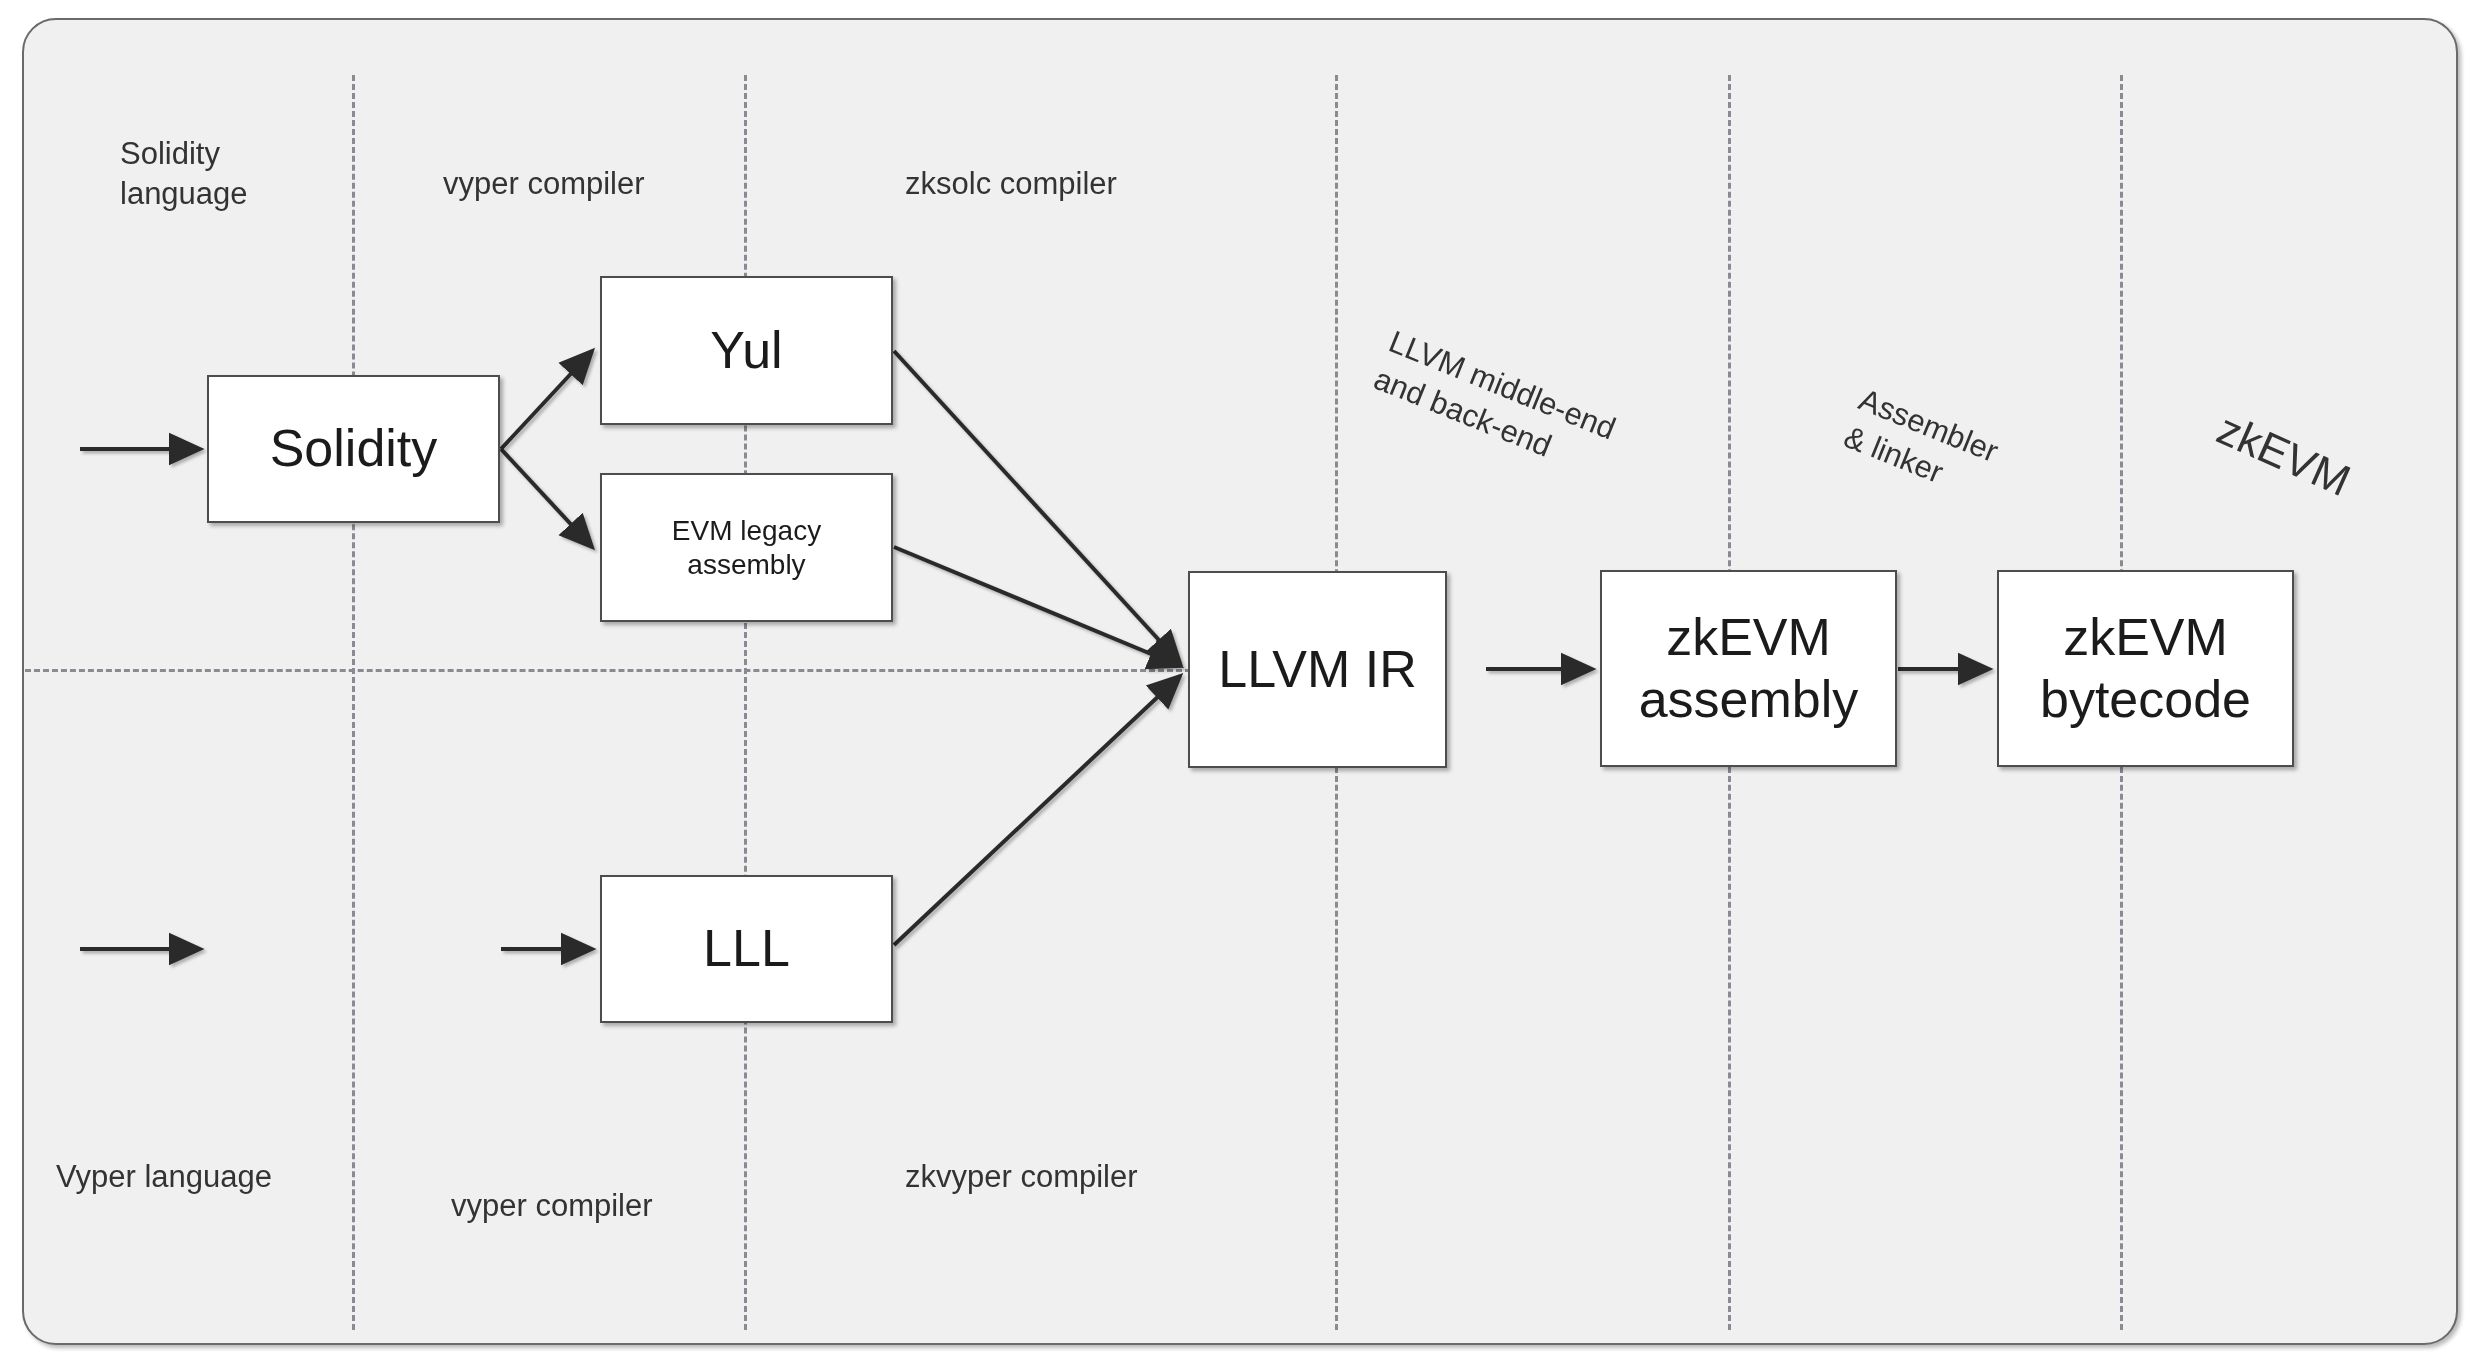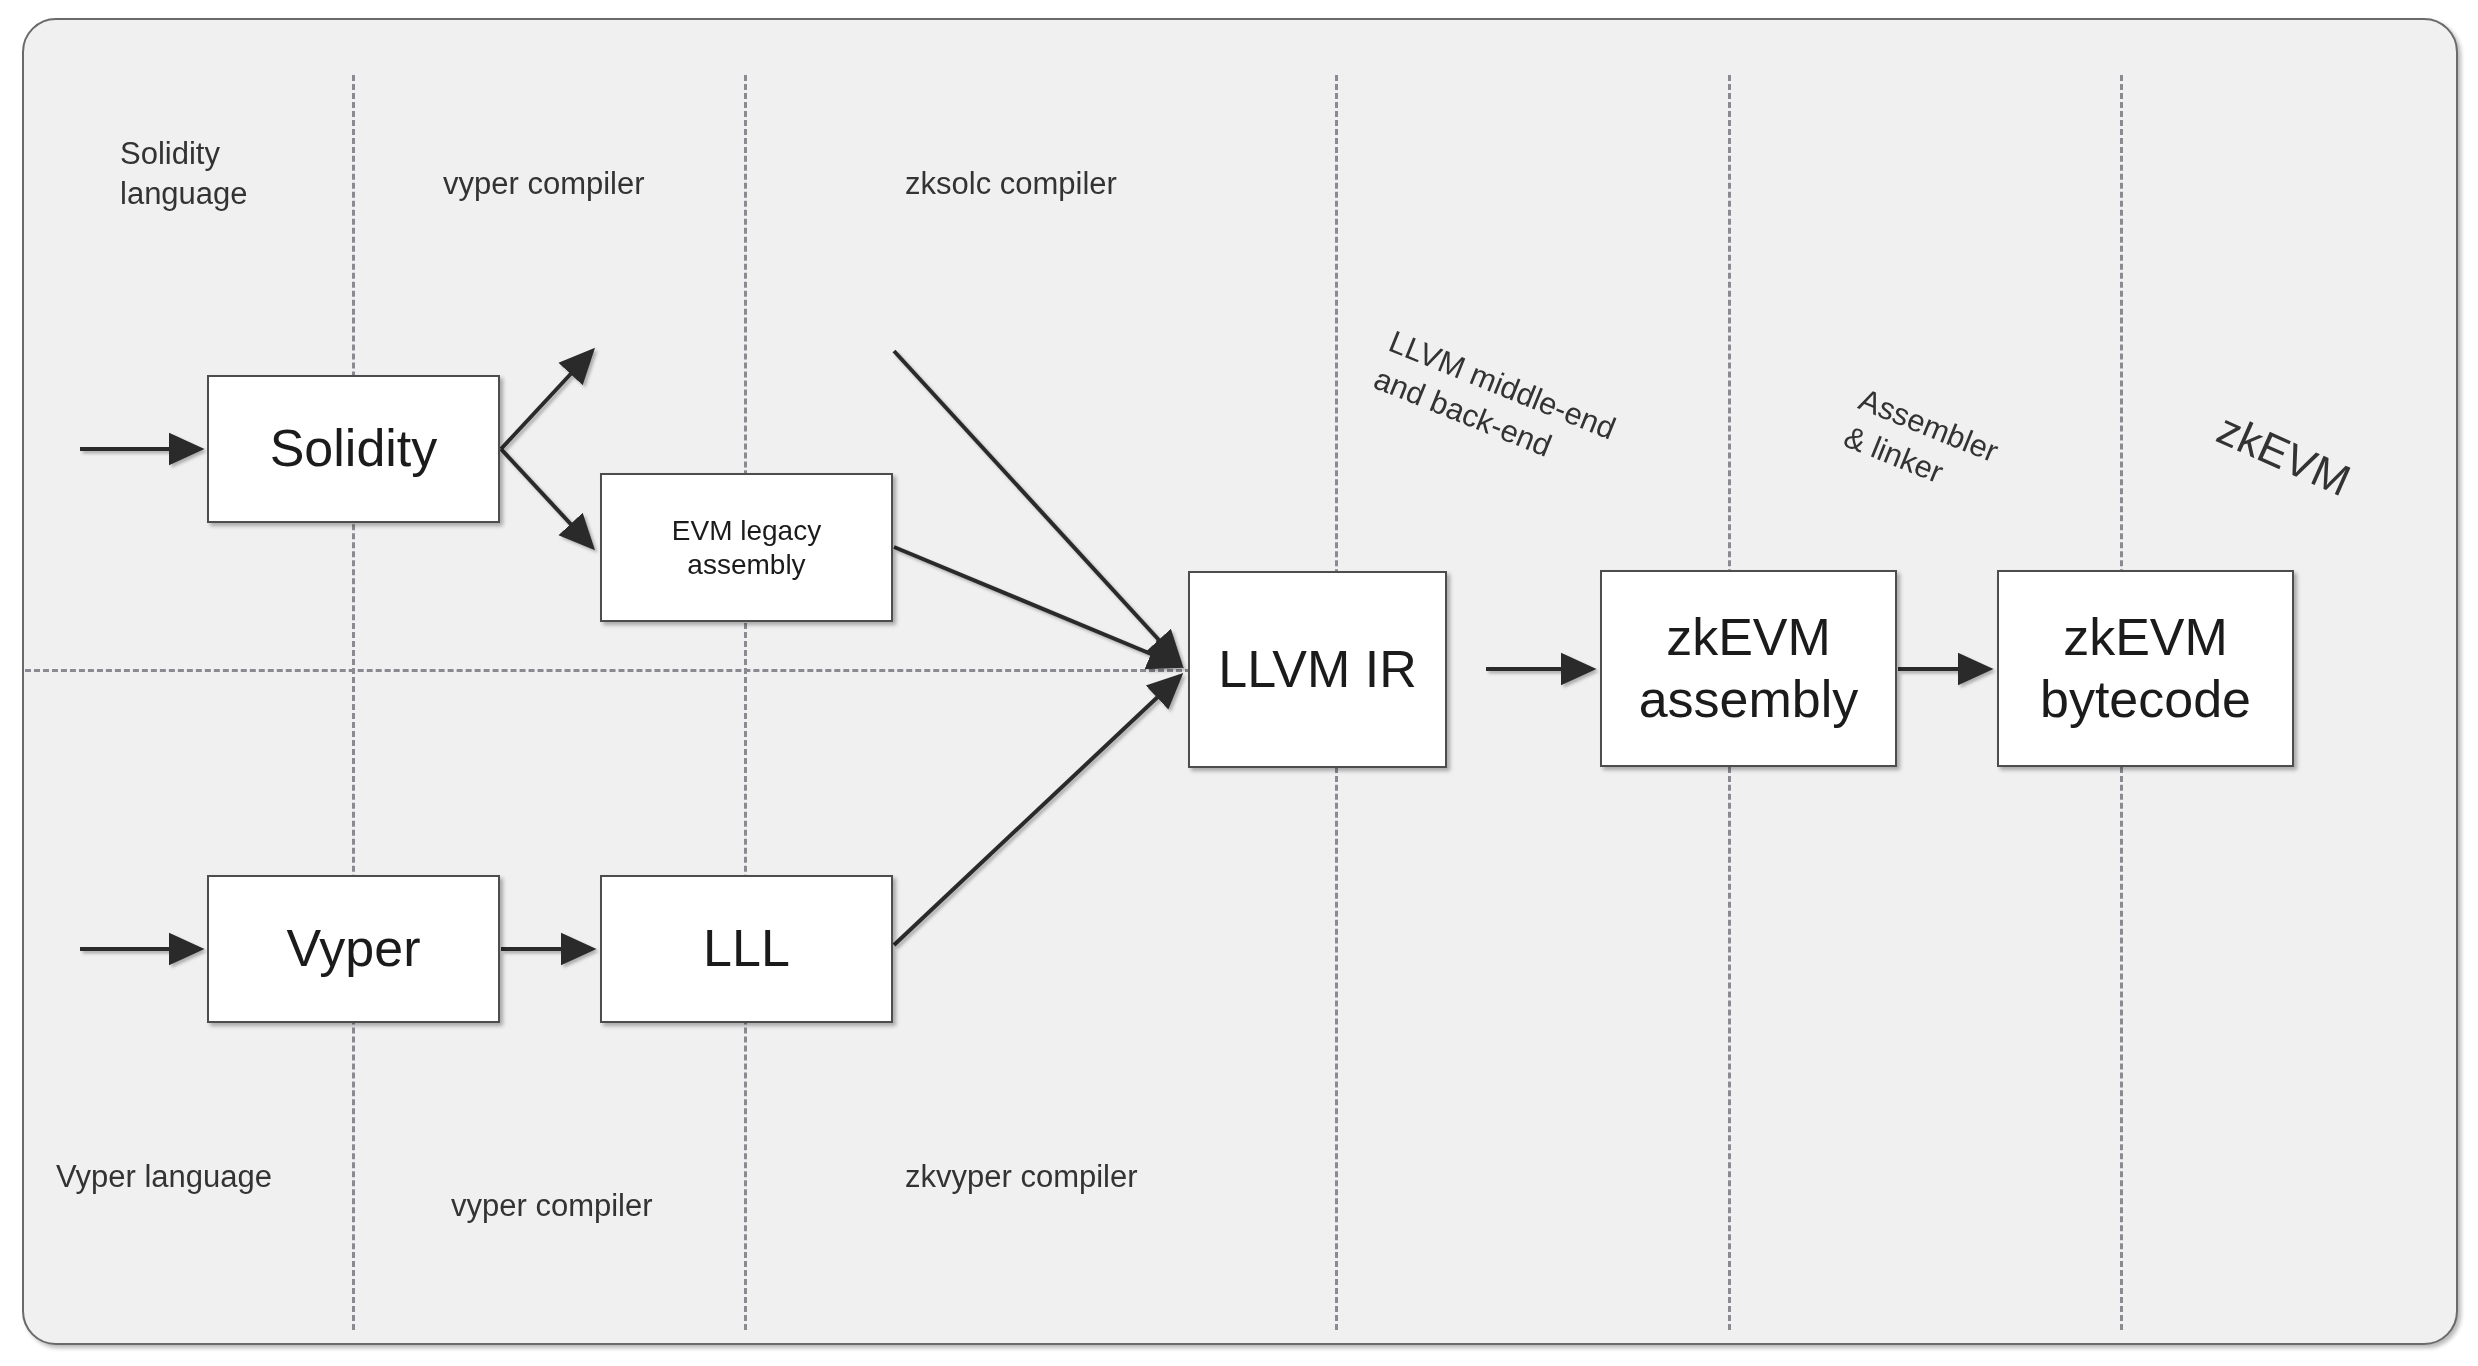--- a/index.html
+++ b/index.html
@@ -146,43 +146,43 @@
       <line x1="501" y1="949" x2="592" y2="949"></line>
 
       <line x1="894" y1="945" x2="1180" y2="676"></line>
     </g>
   </svg>
 
   <div class="node node-lg" style="left:207px;  top:375px; width:293px; height:148px;">
     <span class="node-label">Solidity</span>
   </div>
 
+  <div class="node node-lg" style="left:600px;  top:276px; width:293px; height:149px;">
+    <span class="node-label">Yul</span>
+  </div>
 
   <div class="node node-md" style="left:600px;  top:473px; width:293px; height:149px;">
     <span class="node-label">EVM legacy
 assembly</span>
   </div>
 
   <div class="node node-lg" style="left:1188px; top:571px; width:259px; height:197px;">
     <span class="node-label">LLVM IR</span>
   </div>
 
   <div class="node node-lg" style="left:1600px; top:570px; width:297px; height:197px;">
     <span class="node-label">zkEVM
 assembly</span>
   </div>
 
   <div class="node node-lg" style="left:1997px; top:570px; width:297px; height:197px;">
     <span class="node-label">zkEVM
 bytecode</span>
   </div>
 
-  <div class="node node-lg" style="left:207px;  top:875px; width:293px; height:148px;">
-    <span class="node-label">Vyper</span>
-  </div>
 
   <div class="node node-lg" style="left:600px;  top:875px; width:293px; height:148px;">
     <span class="node-label">LLL</span>
   </div>
 
   <div class="zone-cap" style="left:120px; top:134px; text-align:left;">Solidity
 language</div>
 
   <div class="zone-cap" style="left:443px; top:164px;">vyper compiler</div>
 

